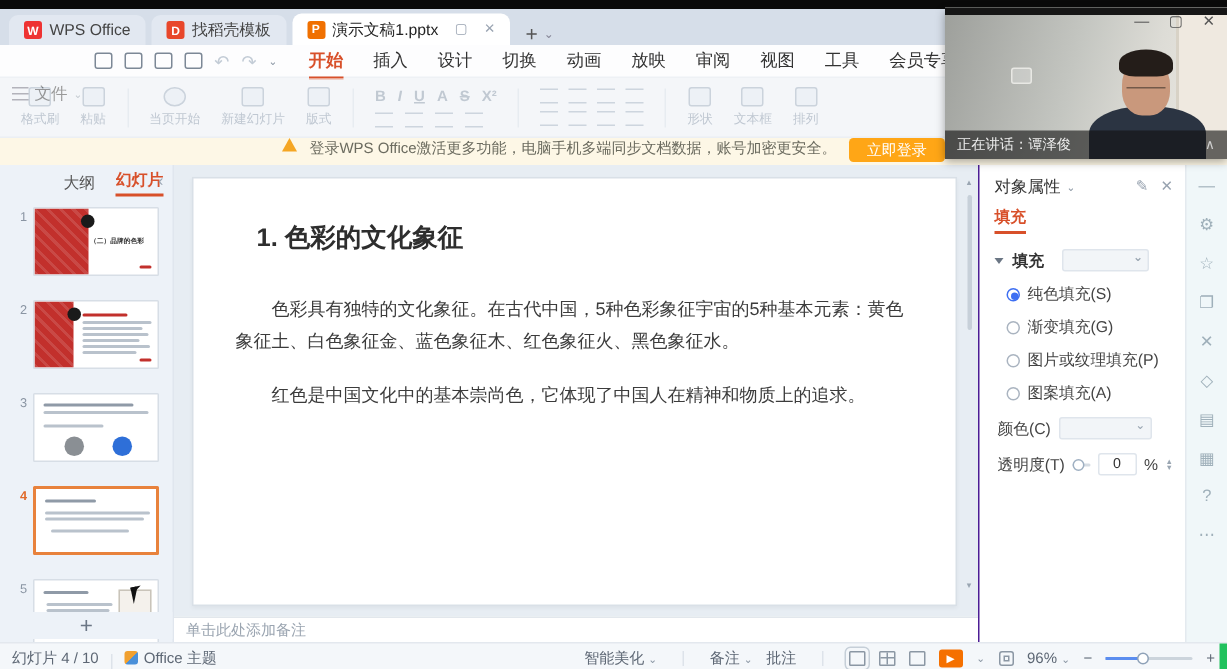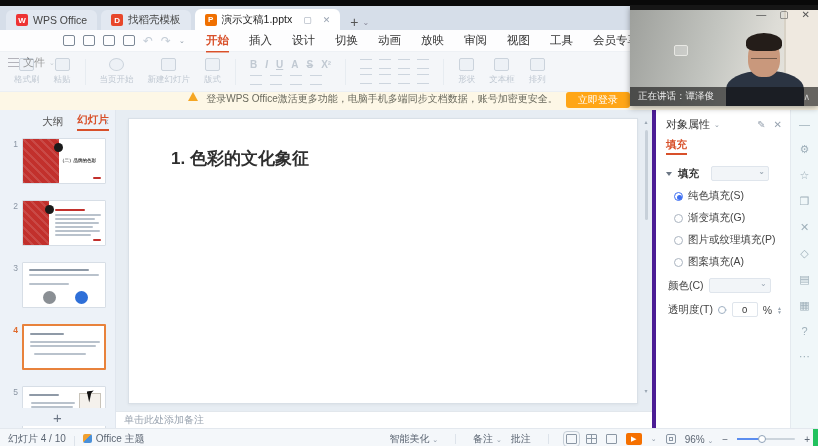--- a/index.html
+++ b/index.html
@@ -89,21 +89,21 @@
   .page-title { margin:28px 0 0 42px; font-size:17px; font-weight:bold; color:#2e2e2e; }
   .page-body { margin:26px 28px 0 28px; font-size:12px; color:#3c3c3c; line-height:21px; }
   .page-body p { text-indent:2em; }
   .page-body p + p { margin-top:15px; }
   .vscroll { position:absolute; right:2px; top:8px; bottom:34px; width:8px; }
   .vscroll .arr { position:absolute; left:0; width:8px; font-size:6px; color:#9aa6b2; text-align:center; }
   .vscroll .thumbbar { position:absolute; left:2.5px; top:12px; height:90px; width:3px; background:#c7d0d9; border-radius:2px; }
   .notes { position:absolute; left:0; right:0; bottom:0; height:17px; background:#fff; border-top:1px solid #e2e7ec; display:flex; align-items:center; padding-left:8px; font-size:10px; color:#9aa4b0; }
 
   
-  .panel { width:138px; background:#fff; border-left:4px solid #4c1d95; position:relative; font-size:10.5px; color:#444; }
+  .panel { width:138px; background:#fff; border-left:1px solid #4c1d95; position:relative; font-size:10.5px; color:#444; }
   .panel-head { display:flex; align-items:center; padding:7px 8px 4px 10px; font-size:11px; color:#333; }
   .panel-head .sp { flex:1; }
   .pin { color:#98a3b0; font-size:10px; margin-right:8px; }
   .closex { color:#98a3b0; font-size:10px; }
   .panel-tab { padding:2px 10px 4px 10px; }
   .panel-tab span { color:#d8502a; font-weight:bold; border-bottom:2px solid #d8502a; padding-bottom:3px; font-size:10.5px; }
   .sect { display:flex; align-items:center; gap:4px; padding:10px 8px 4px 10px; font-weight:bold; color:#333; }
   .sect .tri { width:0; height:0; border-top:4px solid #6b7684; border-left:3px solid transparent; border-right:3px solid transparent; margin-right:2px; }
   .dd { height:15px; background:#f2f5f8; border:1px solid #dfe5ec; border-radius:2px; flex:1; position:relative; }
   .dd::after { content:"⌄"; position:absolute; right:3px; top:0px; font-size:8px; color:#9aa6b2; }
@@ -359,20 +359,24 @@
           <span class="cursor" style="right:10px; top:4px;"></span>
         </div>
       </div>
 
       <div class="add-slide">+</div>
     </div>
 
     <div class="center">
       <div class="page">
         <h1 class="page-title">1. 色彩的文化象征</h1>
+        <div class="page-body">
+          <p>色彩具有独特的文化象征。在古代中国，5种色彩象征宇宙的5种基本元素：黄色象征土、白色象征金、蓝色象征木、红色象征火、黑色象征水。</p>
+          <p>红色是中国文化中的基本崇尚色，它体现了中国人在精神和物质上的追求。</p>
+        </div>
       </div>
       <div class="vscroll">
         <span class="arr" style="top:0;">▴</span>
         <span class="thumbbar"></span>
         <span class="arr" style="bottom:0;">▾</span>
       </div>
       <div class="notes">单击此处添加备注</div>
     </div>
 
     <div class="panel">

